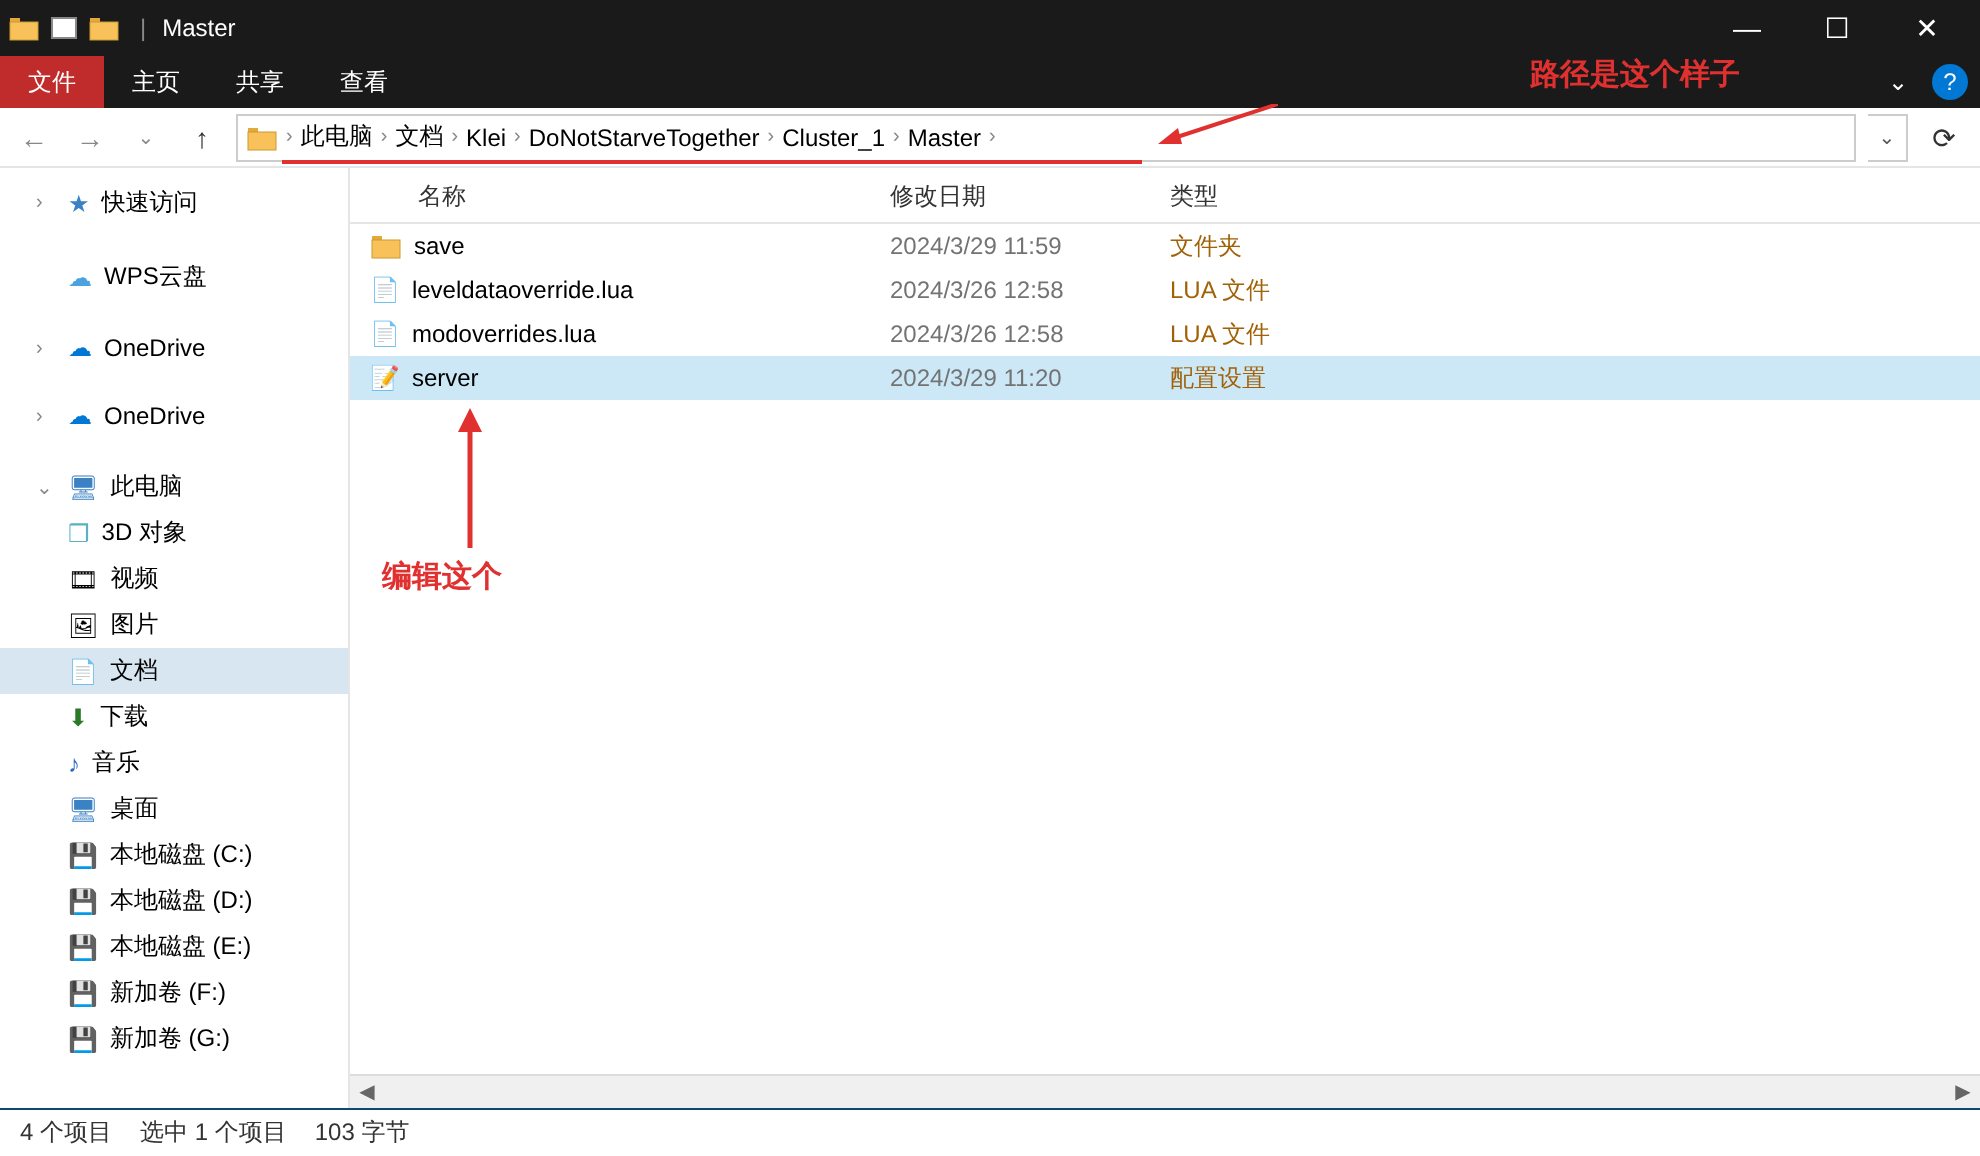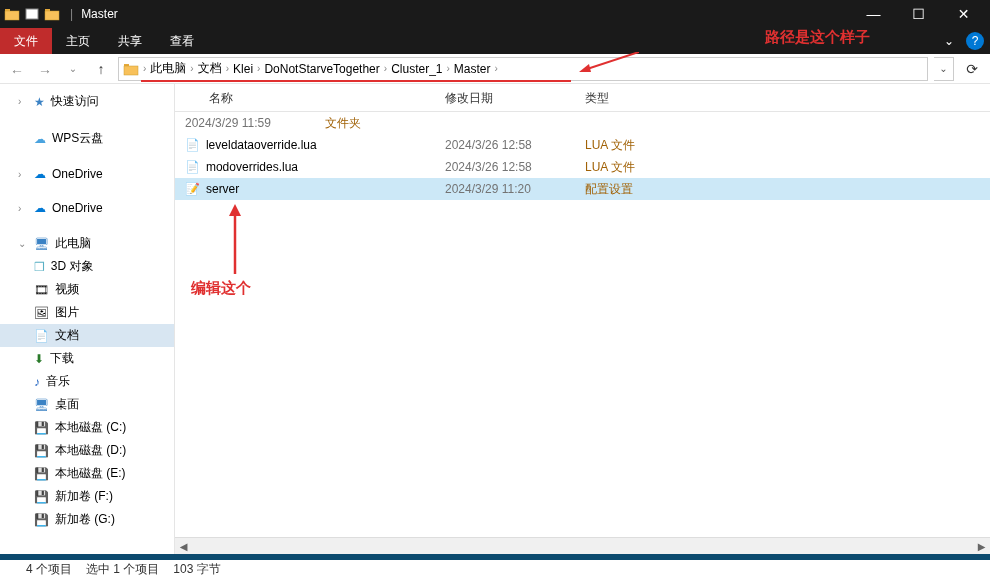--- a/index.html
+++ b/index.html
@@ -71,21 +71,21 @@
   background-image:
     linear-gradient(45deg, #ccc 25%, transparent 25%),
     linear-gradient(-45deg, #ccc 25%, transparent 25%),
     linear-gradient(45deg, transparent 75%, #ccc 75%),
     linear-gradient(-45deg, transparent 75%, #ccc 75%);
   background-size: 16px 16px;
   background-position: 0 0, 0 8px, 8px -8px, -8px 0;
 }
 
 
-.status { height: 24px; background: #fff; border-top: 6px solid #0c4a6e; display: flex; align-items: center; padding: 0 26px; font-size: 12px; color: #333; gap: 14px; }
+.status { height: 24px; background: #fff; border-top: 1px solid #0c4a6e; display: flex; align-items: center; padding: 0 10px; font-size: 12px; color: #333; gap: 14px; }
 
 
 .fold-yellow { fill: #f8c15a; stroke: #c99a2e; stroke-width: 0.5; }
 .fold-tab { fill: #e5a93a; }
 </style>
 </head>
 <body>
 
 <div class="titlebar">
   <div class="folder-icons">
@@ -242,20 +242,27 @@
   </div>
 
   <div class="content">
     <div class="columns">
       <div class="col-name">名称</div>
       <div class="col-date">修改日期</div>
       <div class="col-type">类型</div>
     </div>
     <div class="filelist">
       <div class="file-row">
+        <div class="fcell-name">
+            <svg class="file-icon" viewBox="0 0 16 14">
+              <rect class="fold-tab" x="1" y="2" width="5" height="3"></rect>
+              <rect class="fold-yellow" x="1" y="4" width="14" height="9"></rect>
+            </svg>
+            <span>save</span>
+          </div>
         <div class="fcell-date">2024/3/29 11:59</div>
         <div class="fcell-type">文件夹</div>
       </div>
       <div class="file-row">
         <div class="fcell-name">
             <span>📄</span>
             <span>leveldataoverride.lua</span>
           </div>
         <div class="fcell-date">2024/3/26 12:58</div>
         <div class="fcell-type">LUA 文件</div>

